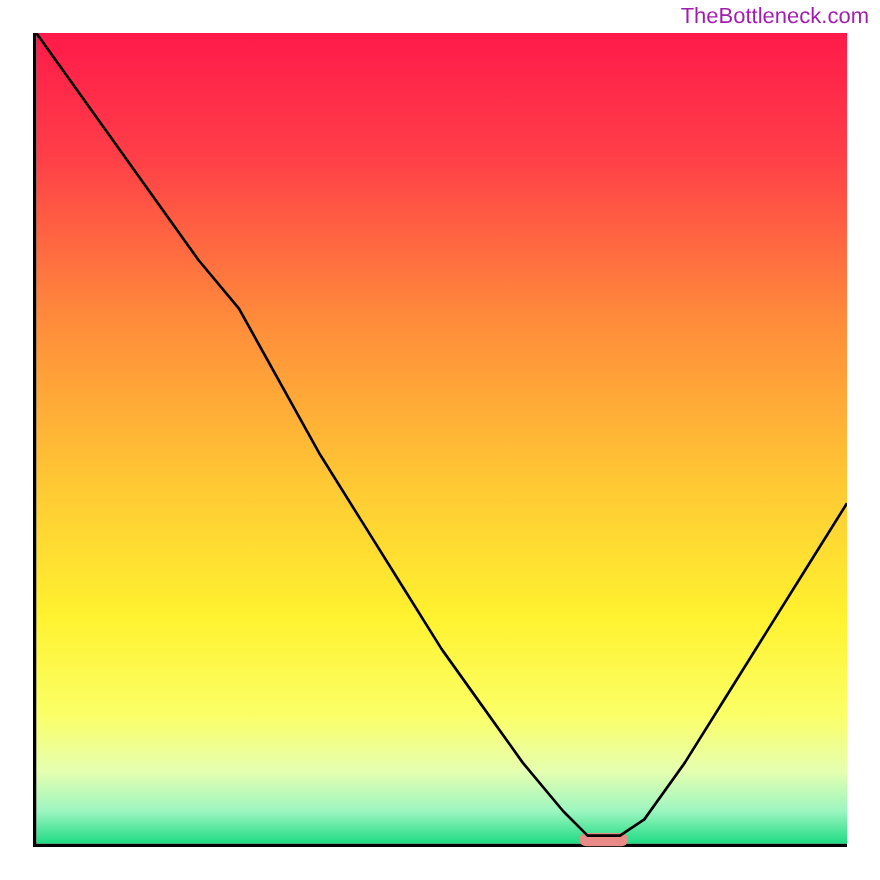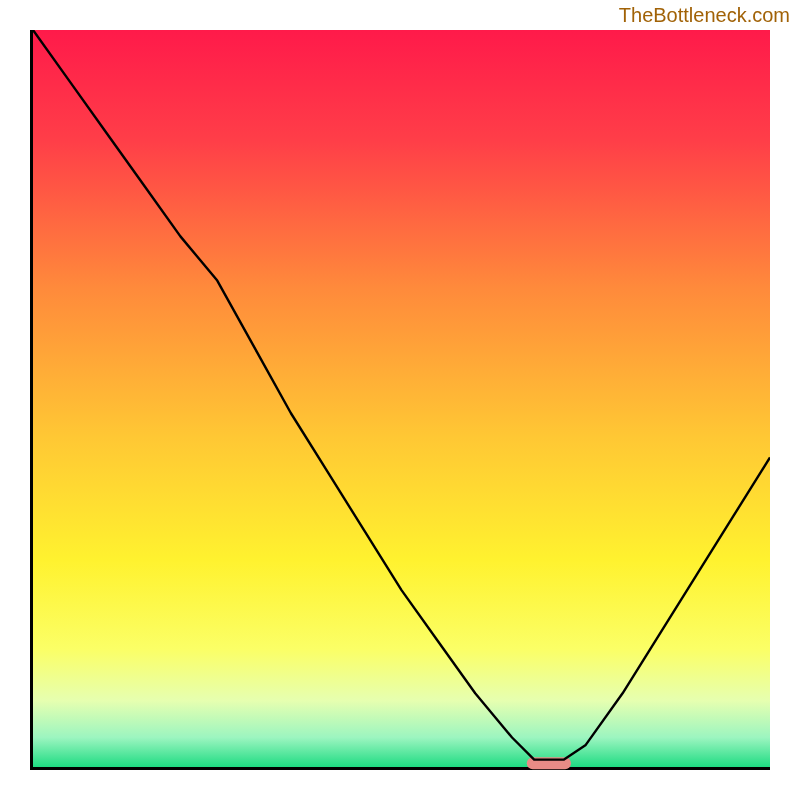--- a/index.html
+++ b/index.html
@@ -13,21 +13,21 @@
   .container {
     position: relative;
     width: 800px;
     height: 800px;
     background: #ffffff;
   }
   .watermark {
     position: absolute;
     top: 4px;
     right: 10px;
-    color: #a16207;
+    color: #a21caf;
     font-size: 20px;
     font-weight: 500;
     z-index: 10;
   }
   .plot-area {
     position: absolute;
     left: 30px;
     top: 30px;
     width: 740px;
     height: 740px;

